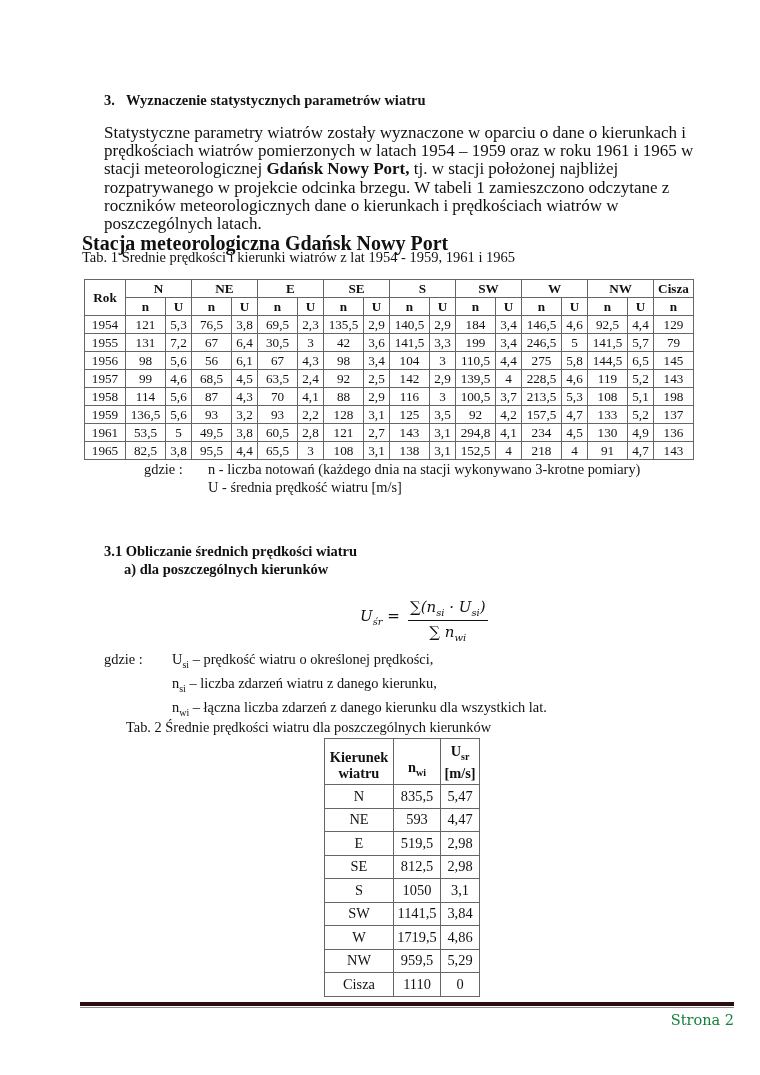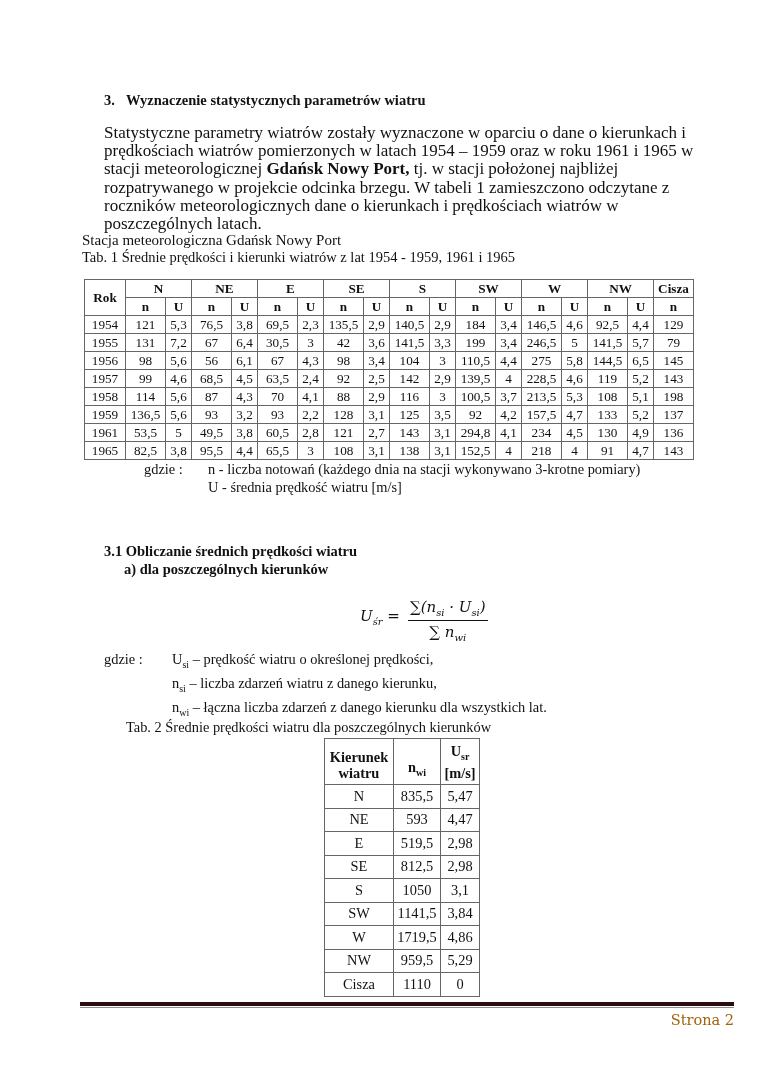--- a/index.html
+++ b/index.html
@@ -3,21 +3,21 @@
 <meta charset="utf-8">
 <style>
   html, body { margin: 0; padding: 0; background: #ffffff; }
   body { width: 760px; height: 1075px; position: relative; overflow: hidden;
          font-family: "Liberation Serif", "DejaVu Serif", serif; color: #111; }
   .abs { position: absolute; }
   .h3 { left: 104px; top: 92px; font-size: 14.5px; font-weight: bold; }
   .h3 .num { display: inline-block; width: 22px; }
   .para { left: 104px; top: 124px; width: 620px; font-size: 17px; line-height: 18.2px; }
   .para b { font-weight: bold; }
-  .station { left: 82px; top: 232px; font-size: 15px; font-weight: normal; }
+  .station { left: 82px; top: 232px; font-size: 20px; font-weight: bold; }
   .tab1cap { left: 82px; top: 249px; font-size: 14.5px; }
   table { border-collapse: collapse; }
   #tab1 { left: 84px; top: 279px; font-size: 13.2px; }
   #tab1 td, #tab1 th { border: 1px solid #666; padding: 0; height: 17px; text-align: center; line-height: 16px; }
   #tab1 th { font-weight: bold; }
   #tab1 td.n { width: 39px; }
   #tab1 td.u { width: 25px; }
   #tab1 th.rok { width: 40px; }
   .gdzie1 { left: 104px; top: 460px; font-size: 14.4px; line-height: 18px; margin-left: 40px; }
   .gdzie1 .lbl { display: inline-block; width: 64px; }
@@ -34,21 +34,21 @@
   .gdzie2 .lbl { width: 68px; }
   .tab2cap { left: 126px; top: 719px; font-size: 14.4px; }
   #tab2 { left: 324px; top: 738px; font-size: 14.4px; }
   #tab2 td, #tab2 th { border: 1px solid #666; text-align: center; padding: 0; height: 22.5px; }
   #tab2 th { font-weight: bold; line-height: 16px; vertical-align: bottom; padding-bottom: 3px; }
   #tab2 th.k { width: 68px; height: 42px; }
   #tab2 th.nw { width: 46px; }
   #tab2 th.us { width: 38px; }
   .rule-thick { left: 80px; top: 1002px; width: 654px; height: 4px; background: #2a0e0e; }
   .rule-thin { left: 80px; top: 1007px; width: 654px; height: 1px; background: #9a8c8c; }
-  .pagenum { right: 26px; top: 1012px; font-size: 14.5px; font-family: "DejaVu Serif", serif; color: #a16207; }
+  .pagenum { right: 26px; top: 1012px; font-size: 14.5px; font-family: "DejaVu Serif", serif; color: #15803d; }
 </style>
 </head>
 <body>
 
 <div class="abs h3">
   <span class="num">3.</span><span>Wyznaczenie statystycznych parametrów wiatru</span>
 </div>
 
 <div class="abs para">
   <span>Statystyczne parametry wiatrów zostały wyznaczone w oparciu o dane o kierunkach i prędkościach wiatrów pomierzonych w latach 1954 – 1959 oraz w roku 1961 i 1965 w stacji meteorologicznej </span><b>Gdańsk Nowy Port,</b><span> tj. w stacji położonej najbliżej rozpatrywanego w projekcie odcinka brzegu. W tabeli 1 zamieszczono odczytane z roczników meteorologicznych dane o kierunkach i prędkościach wiatrów w poszczególnych latach.</span>

